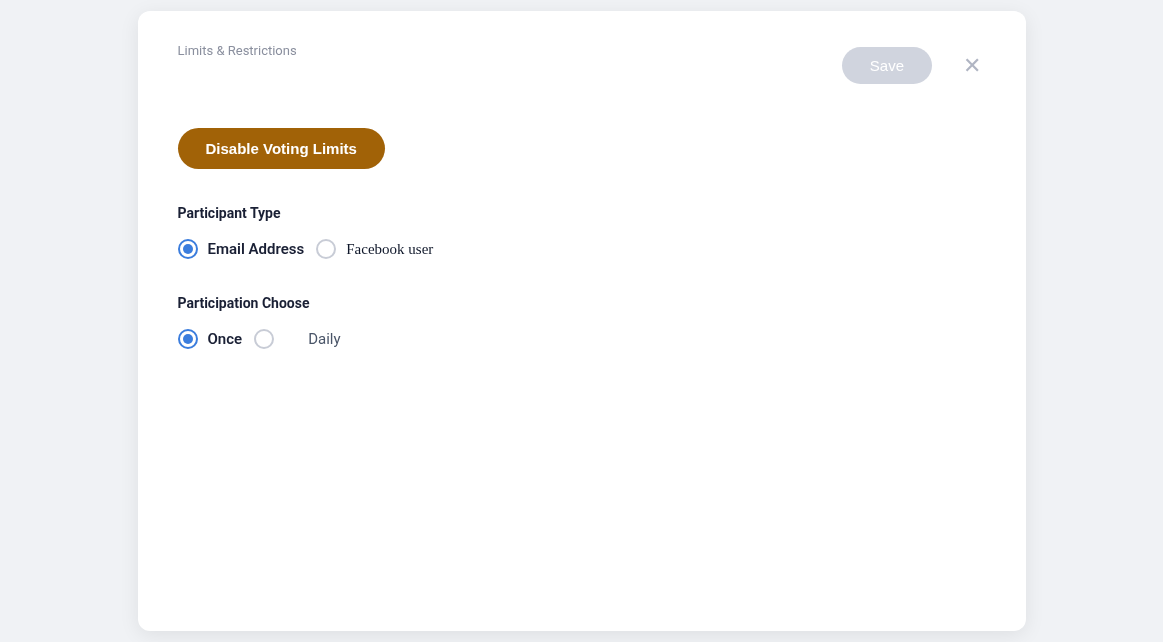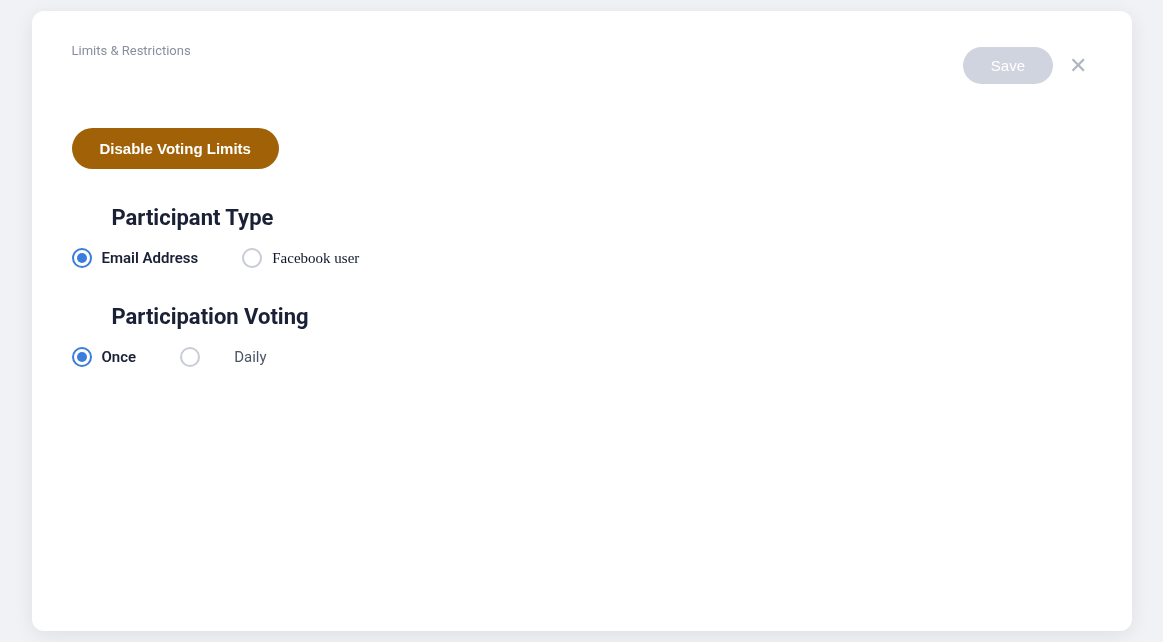--- a/index.html
+++ b/index.html
@@ -13,21 +13,21 @@
       background: #f0f2f5;
       display: flex;
       align-items: center;
       justify-content: center;
       min-height: 100vh;
     }
 
     .modal {
       background: #ffffff;
       border-radius: 12px;
-      width: 1100px;
+      width: 888px;
       min-height: 620px;
       padding: 32px 40px 40px 40px;
       position: relative;
       box-shadow: 0 4px 20px rgba(0,0,0,0.08);
     }
 
     .modal-header {
       display: flex;
       align-items: flex-start;
       justify-content: space-between;
@@ -47,21 +47,21 @@
 
     .page-title {
       font-size: 24px;
       font-weight: 700;
       color: #1a2035;
     }
 
     .header-right {
       display: flex;
       align-items: center;
-      gap: 12px;
+      gap: 27px;
       margin-top: 4px;
     }
 
     .save-button {
       background: #d0d4de;
       color: #ffffff;
       border: none;
       border-radius: 20px;
       padding: 10px 28px;
       font-size: 15px;
@@ -100,31 +100,30 @@
       font-weight: 600;
       cursor: pointer;
       margin-top: 12px;
     }
 
     .section {
       margin-top: 36px;
     }
 
     .section-title {
-      font-size: 22px;
+      font-size: 14px;
       font-weight: 700;
       color: #1a2035;
       margin-bottom: 18px;
-      margin-left: 40px;
     }
 
     .radio-group {
       display: flex;
       align-items: center;
-      gap: 44px;
+      gap: 12px;
     }
 
     .radio-option {
       display: flex;
       align-items: center;
       gap: 10px;
       cursor: pointer;
     }
 
     .radio-input {
@@ -202,21 +201,21 @@
         <span class="radio-label">Email Address</span>
       </label>
       <label class="radio-option">
         <input type="radio" name="participant_type" class="radio-input" style="">
         <span class="radio-label facebook">Facebook user</span>
       </label>
     </div>
   </div>
 
   <div class="section">
-    <div class="section-title">Participation Voting</div>
+    <div class="section-title">Participation Choose</div>
     <div class="radio-group">
       <label class="radio-option">
         <input type="radio" name="participation_limit" class="radio-input" checked="" style="">
         <span class="radio-label">Once</span>
       </label>
       <label class="radio-option">
         <input type="radio" name="participation_limit" class="radio-input" style="">
         <span class="radio-label daily">Daily</span>
       </label>
     </div>

